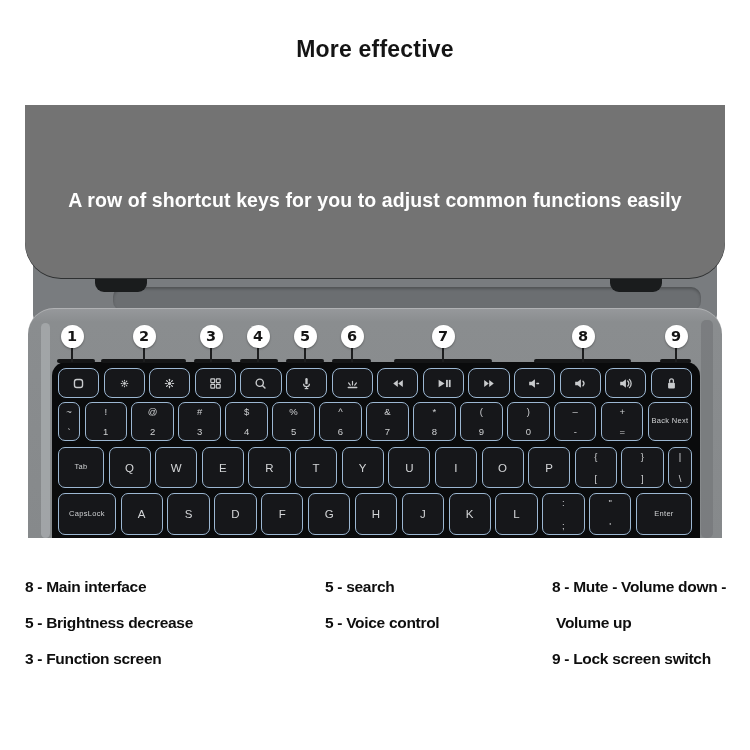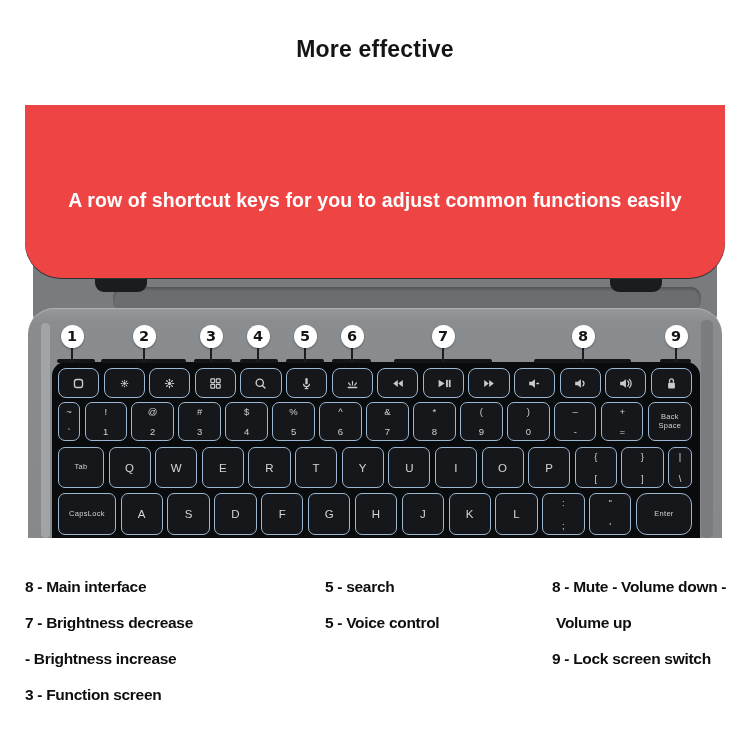--- a/index.html
+++ b/index.html
@@ -12,21 +12,21 @@
   #photo{position:absolute;left:25px;top:105px;width:700px;height:433px;overflow:hidden;}
   .case-upper{position:absolute;left:8px;top:150px;width:684px;height:70px;background:#797c7f;border-radius:10px;}
   .hinge{position:absolute;left:88px;top:182px;width:588px;height:24px;background:#6b6e71;border-radius:10px;
          box-shadow:inset 0 2px 3px rgba(0,0,0,.25);}
   .case-lower{position:absolute;left:3px;top:203px;width:694px;height:230px;
          background:linear-gradient(#97999c,#8a8d8f 14px,#86898b);border-radius:26px 26px 0 0;
          box-shadow:inset 0 1px 0 rgba(255,255,255,.25);}
   .edge-hl{position:absolute;left:16px;top:218px;width:9px;height:215px;background:#a6a9ab;border-radius:5px;opacity:.85;}
   .edge-sh{position:absolute;left:676px;top:215px;width:12px;height:218px;background:#77797c;border-radius:5px;opacity:.8;}
   .foot{position:absolute;top:160px;width:52px;height:27px;background:#1a1c1d;border-radius:0 0 9px 9px;}
-  #tablet{position:absolute;left:0;top:0;width:700px;height:173px;background:#ef4444;
+  #tablet{position:absolute;left:0;top:0;width:700px;height:173px;background:#737373;
           border-radius:0 0 36px 36px;box-shadow:0 1px 0 #2e3031;}
   #screen-caption{position:absolute;left:0;top:84px;width:700px;text-align:center;color:#fff;
           font-size:19.5px;font-weight:bold;letter-spacing:.1px;}
   #deck{position:absolute;left:27px;top:257px;width:648px;height:176px;background:#0a0b0c;border-radius:14px 14px 0 0;}
   
   .krow{position:absolute;left:33px;width:634px;display:flex;gap:4.5px;}
   #frow{top:263px;height:30px;}
   #row1{top:297px;height:39px;}
   #row2{top:342px;height:41px;}
   #row3{top:388px;height:42px;}
@@ -262,21 +262,21 @@
         </div>
         <div class="key dual">
           <span class="sym">–</span>
           <span class="sym">-</span>
         </div>
         <div class="key dual">
           <span class="sym">+</span>
           <span class="sym">=</span>
         </div>
         <div class="key fixed" style="width: 44px;">
-          <span class="small-label">Back Space</span>
+          <span class="small-label">Back Next</span>
         </div>
       </div>
     <div id="row2" class="krow">
         <div class="key fixed" style="width: 46px;">
           <span class="small-label">Tab</span>
         </div>
         <div class="key">
           <span class="letter">Q</span>
         </div>
         <div class="key">
@@ -351,21 +351,21 @@
           <span class="letter">L</span>
         </div>
         <div class="key dual">
           <span class="sym">:</span>
           <span class="sym">;</span>
         </div>
         <div class="key dual">
           <span class="sym">"</span>
           <span class="sym">'</span>
         </div>
-        <div class="key fixed" style="width: 56px; border-radius: 11px;">
+        <div class="key fixed" style="width: 56px;">
           <span class="small-label">Enter</span>
         </div>
       </div>
 
     <div id="callouts">
         <div class="co-bar" style="left: 32px; top: 254px; width: 38px;"></div>
         <div class="co-line" style="left: 46px; top: 241px; height: 16px;"></div>
         <div class="co-circle" style="left: 35.5px; top: 219.5px;">1</div>
         <div class="co-bar" style="left: 76px; top: 254px; width: 85px;"></div>
         <div class="co-line" style="left: 118px; top: 241px; height: 16px;"></div>
@@ -389,22 +389,21 @@
         <div class="co-line" style="left: 557px; top: 241px; height: 16px;"></div>
         <div class="co-circle" style="left: 546.5px; top: 219.5px;">8</div>
         <div class="co-bar" style="left: 635px; top: 254px; width: 31px;"></div>
         <div class="co-line" style="left: 650px; top: 241px; height: 16px;"></div>
         <div class="co-circle" style="left: 639.5px; top: 219.5px;">9</div>
       </div>
   </div>
 
   <div class="legend-col" style="left:25px;top:578px;" id="legend-col-1">
       <div class="legend-line">8 - Main interface</div>
-      <div class="legend-line">7 - Brightness decrease</div>
-      <div class="legend-line">- Brightness increase</div>
+      <div class="legend-line">5 - Brightness decrease</div>
       <div class="legend-line">3 - Function screen</div>
     </div>
   <div class="legend-col" style="left:325px;top:578px;" id="legend-col-2">
       <div class="legend-line">5 - search</div>
       <div class="legend-line">5 - Voice control</div>
     </div>
   <div class="legend-col" style="left:552px;top:578px;" id="legend-col-3">
       <div class="legend-line">8 - Mute - Volume down -</div>
       <div class="legend-line"> Volume up</div>
       <div class="legend-line">9 - Lock screen switch</div>

